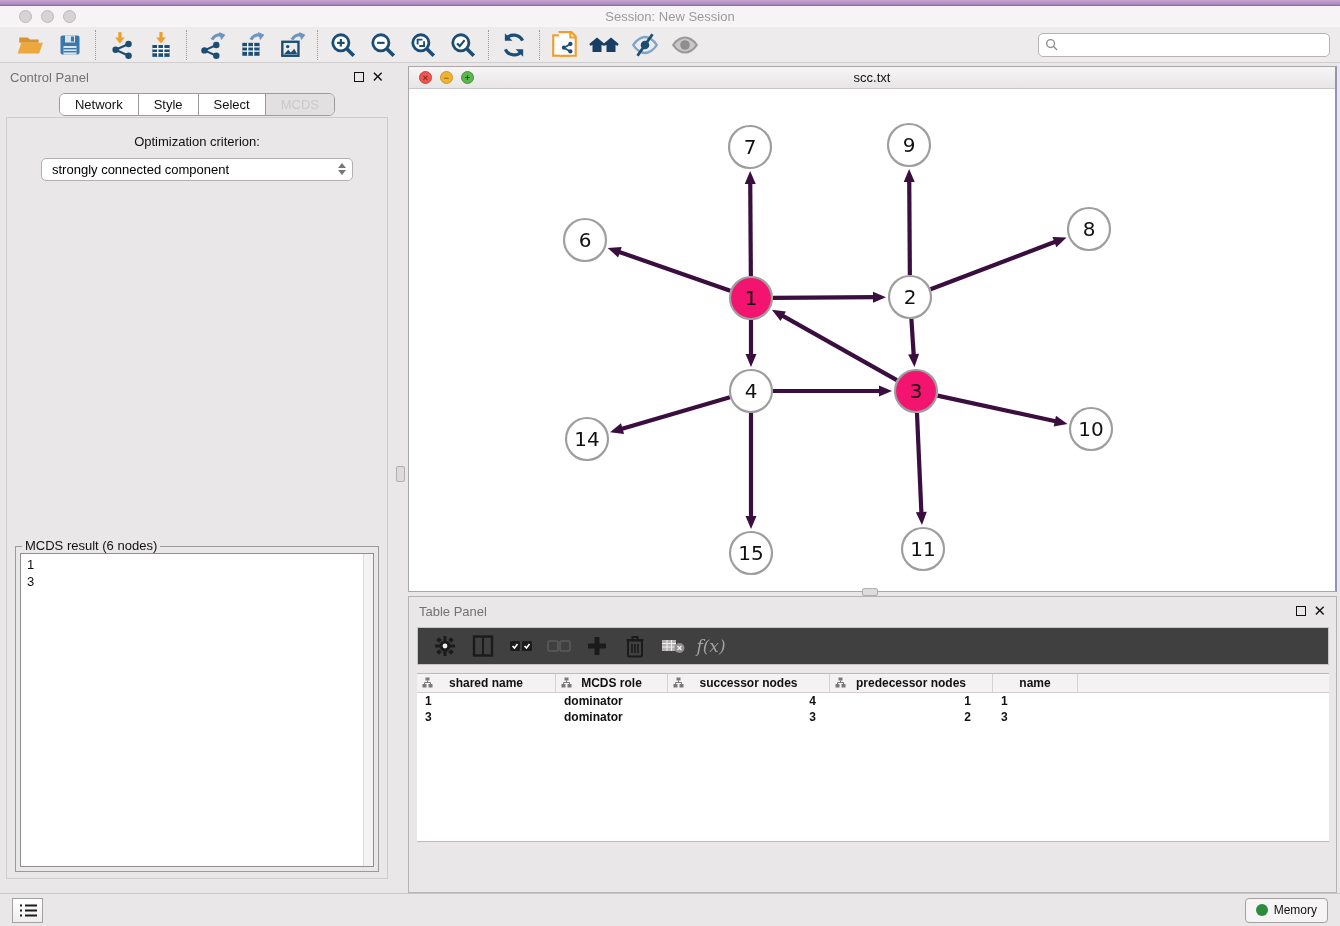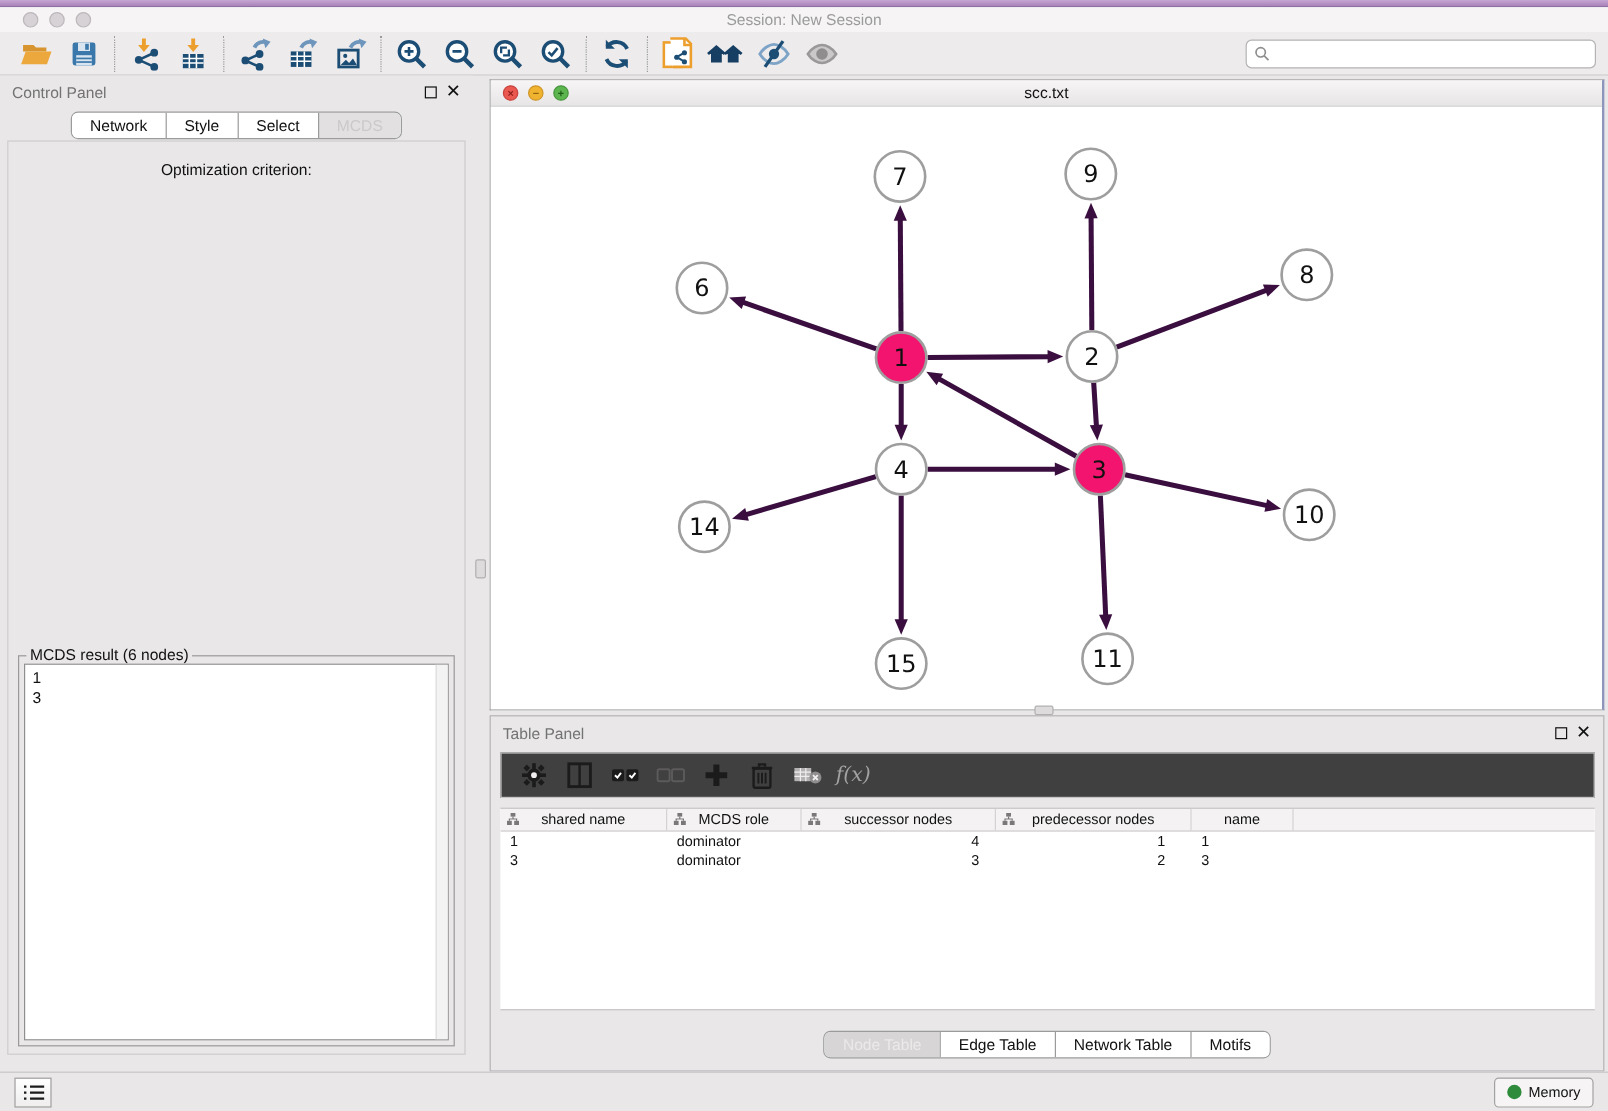--- a/index.html
+++ b/index.html
@@ -77,21 +77,21 @@
     border:1px solid #b1afaf; border-radius:2px; cursor:row-resize; }
 
   
   .table-panel { position:absolute; left:408px; top:596px; width:929px; height:297px; background:#e9e7e8;
     border:1px solid #b5b3b4; }
   .tp-toolbar { position:absolute; left:8px; right:7px; top:30px; height:38px; border:1px solid #c6c4c5;
     background:#404040; display:flex; align-items:center; padding:0 10px; gap:4px; }
   .tp-btn { width:34px; height:30px; display:flex; align-items:center; justify-content:center; cursor:pointer; }
   .fx-label { font-family:"DejaVu Serif","Liberation Serif",serif; font-style:italic; font-size:17px; color:#a3a1a2; }
   .tp-table { position:absolute; left:8px; right:7px; top:76px; height:169px; background:#fff;
-    border-top:1px solid #bdbbbc; border-bottom:1px solid #bdbbbc; overflow:hidden; }
+    border-top:1px solid #bdbbbc; border-bottom:1px solid #bdbbbc; overflow:hidden;font-weight:bold; }
   .thead { display:flex; height:19px; background:#f4f2f3; border-bottom:1px solid #cfcdce; }
   .th { display:flex; align-items:center; justify-content:center; position:relative; font-size:12px; color:#111;
     border-right:1px solid #d4d2d3; cursor:pointer; }
   .th .tree-ic { position:absolute; left:5px; top:3px; }
   .trow { display:flex; height:16px; }
   .td { font-size:12px; color:#111; display:flex; align-items:center; overflow:hidden; white-space:nowrap; }
   .td.left { justify-content:flex-start; padding-left:8px; }
   .td.right { justify-content:flex-end; }
   .tp-tabs-row { position:absolute; left:0; right:0; top:262px; display:flex; justify-content:center; }
 
@@ -273,20 +273,27 @@
     <div class="cp-tabs-row">
       <div class="seg" id="cp-tabs">
           <span class="tab">Network</span>
           <span class="tab">Style</span>
           <span class="tab">Select</span>
           <span class="tab active">MCDS</span>
         </div>
     </div>
     <div class="cp-body">
       <div class="opt-label">Optimization criterion:</div>
+      <div class="dropdown">
+        <span>strongly connected component</span>
+        <span class="stepper">
+            <i class="step-up"></i>
+            <i class="step-down"></i>
+          </span>
+      </div>
       <div class="groupbox">
         <span class="groupbox-label">MCDS result (6 nodes)</span>
         <div class="result-area">
           <div class="result-text" id="result-text">1
 3</div>
           <div class="result-scroll"></div>
         </div>
       </div>
     </div>
   </div>
@@ -483,28 +490,20 @@
           <div class="trow">
             <div class="td left" style="width: 139px;">3</div>
             <div class="td left" style="width: 112px;">dominator</div>
             <div class="td right" style="width: 162px; padding-right: 14px;">3</div>
             <div class="td right" style="width: 163px; padding-right: 22px;">2</div>
             <div class="td left" style="width: 85px;">3</div>
           </div>
         </div>
     </div>
 
-    <div class="tp-tabs-row">
-      <div class="seg seg-bottom" id="tp-tabs">
-          <span class="tab active">Node Table</span>
-          <span class="tab">Edge Table</span>
-          <span class="tab">Network Table</span>
-          <span class="tab">Motifs</span>
-        </div>
-    </div>
   </div>
 
   <div class="status-bar">
     <div class="list-btn">
       <svg width="18" height="15" viewBox="0 0 18 15">
         <g stroke="#1b1b1b" stroke-width="2">
           <path d="M1 2.5h2M6 2.5h12M1 7.5h2M6 7.5h12M1 12.5h2M6 12.5h12"></path>
         </g>
       </svg>
     </div>

